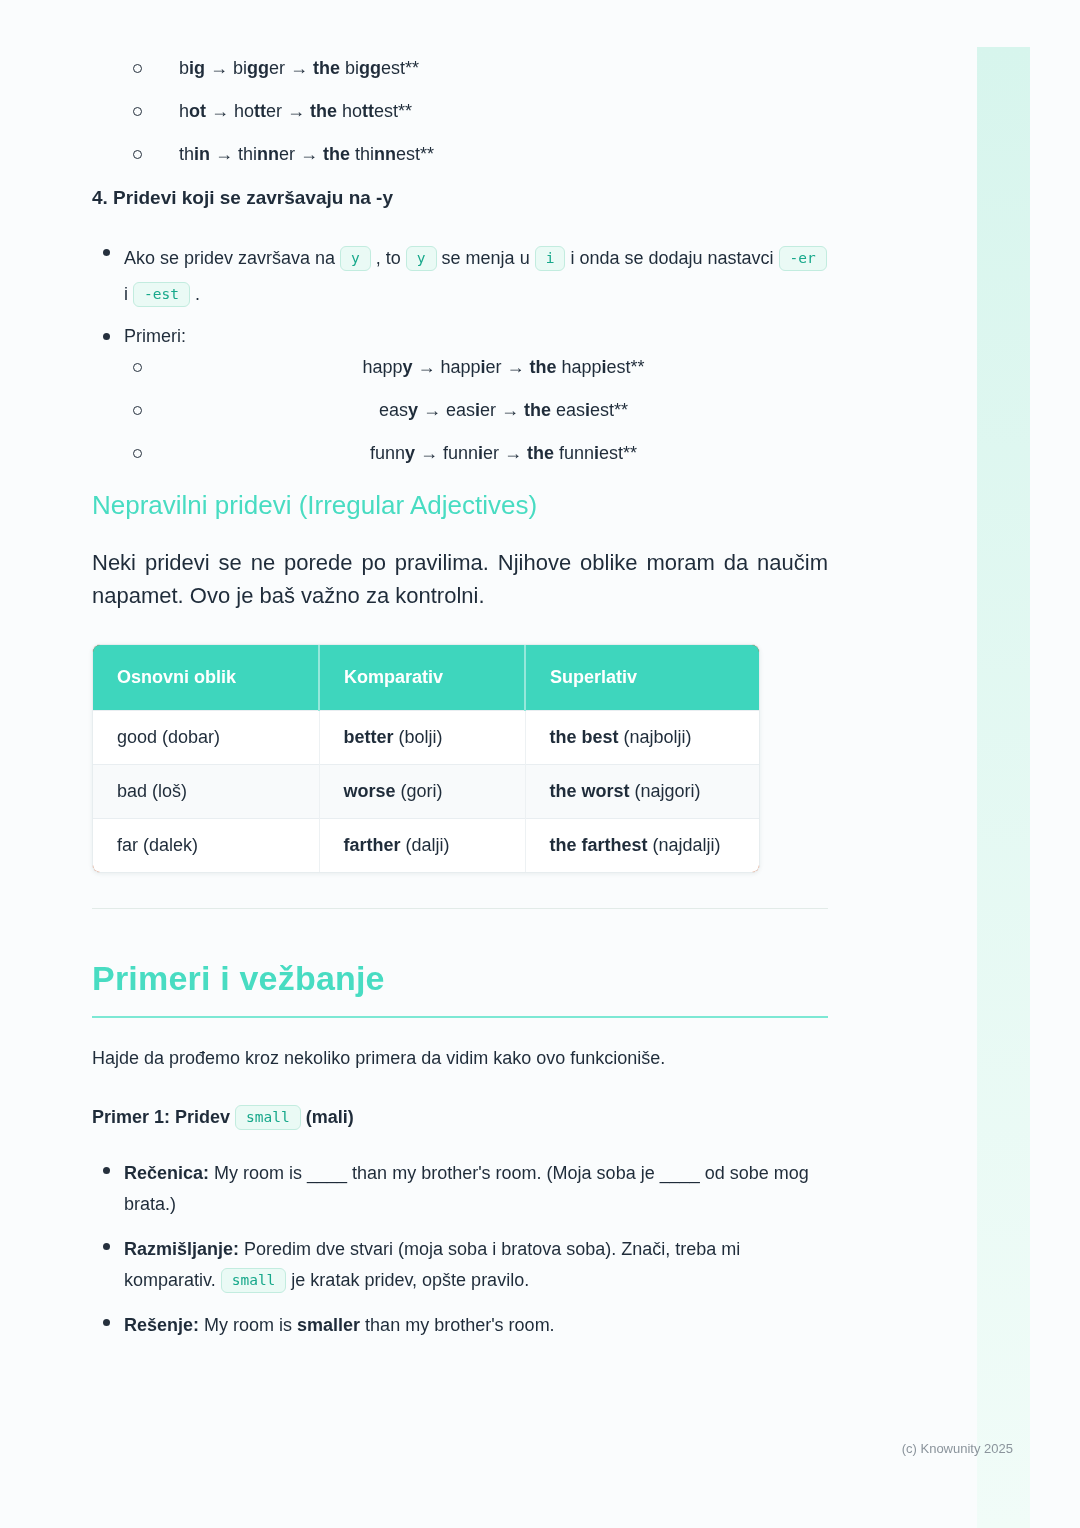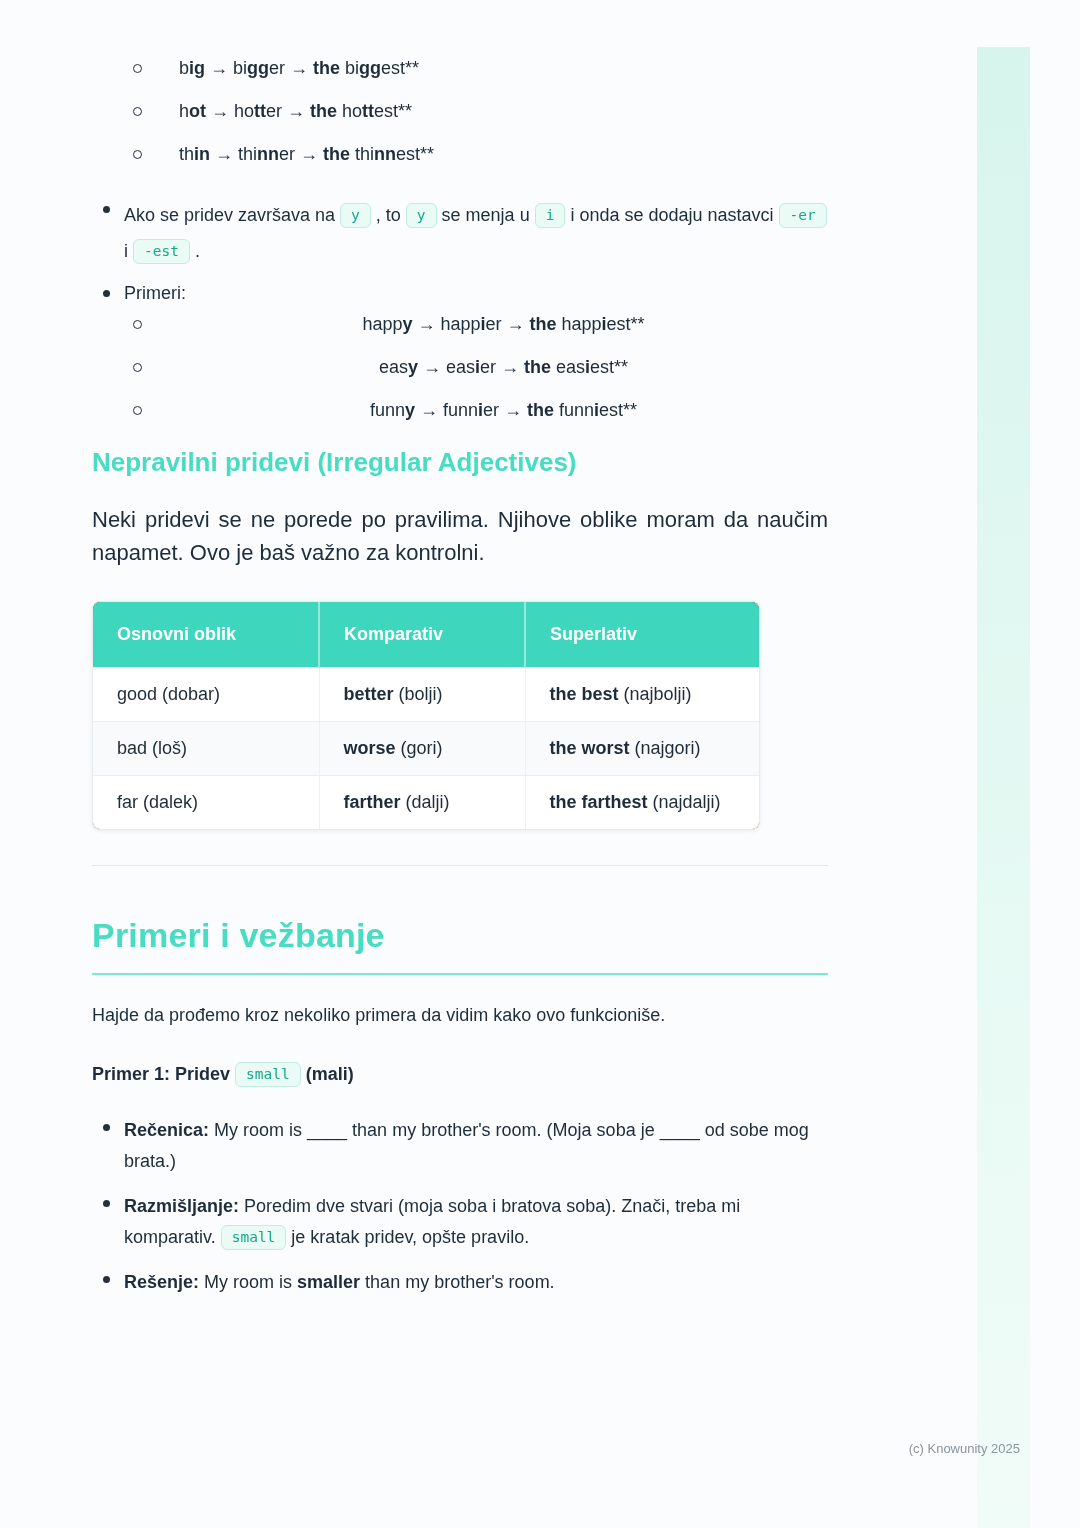--- a/index.html
+++ b/index.html
@@ -25,21 +25,21 @@
   .disc { flex:none; width:7px; height:7px; border-radius:50%; background:#25303d; margin:9px 14px 0 0; }
   .circle { flex:none; width:9px; height:9px; border:1.5px solid #25303d; border-radius:50%; margin:8px 13px 0 0; }
 
   .examples-top .li { margin-bottom:18px; }
   .h3 { font-size:19px; font-weight:700; line-height:25px; margin-top:16px; }
   .rule-list { margin-top:30px; }
   .rule-item { line-height:36px; margin-bottom:12px; }
   .y-examples { margin-top:6px; }
   .y-examples .li { margin-bottom:18px;text-align:center; }
 
-  .h2 { color:var(--accent,#48dcc2); font-size:26px; font-weight:700; line-height:34px; margin-top:22px; }
+  .h2 { color:var(--accent,#48dcc2); font-size:26px; font-weight:400; line-height:34px; margin-top:22px; }
   .para { font-size:22px; line-height:33px; margin-top:24px; }
   .para.justify { text-align:justify; }
 
   .table-wrap {
     margin-top:32px; width:668px; border-radius:8px; overflow:hidden;
     border:1px solid #e7edef; box-shadow:0 1px 4px rgba(30,60,60,0.08);
     background:#c2410c;
   }
   table { width:100%; border-collapse:collapse; font-size:18px; table-layout:fixed; }
   col.c1 { width:226px; } col.c2 { width:206px; } col.c3 { width:304px; }
@@ -71,21 +71,21 @@
     border-radius:6px;
     padding:1px 10px 2px;
     font-family:"DejaVu Sans Mono","Liberation Mono",monospace;
     font-size:14.5px;
     line-height:20px;
     color:var(--chip-text,#17a88b);
     vertical-align:1px;
   }
 
   .footer {
-    position:absolute; top:1441px; right:60px;
+    position:absolute; top:1441px; right:67px;
     font-size:13px; color:#8b949c; z-index:2;
   }
 </style>
 </head>
 <body>
 
 <div class="page">
 
   <div class="side-strip"></div>
 
@@ -99,20 +99,21 @@
       <li class="li">
         <span class="circle"></span>
         <span class="txt"><span>h</span><span class="bold">ot</span><span> → ho</span><span class="bold">tt</span><span>er → </span><span class="bold">the</span><span> ho</span><span class="bold">tt</span><span>est**</span></span>
       </li>
       <li class="li">
         <span class="circle"></span>
         <span class="txt"><span>th</span><span class="bold">in</span><span> → thi</span><span class="bold">nn</span><span>er → </span><span class="bold">the</span><span> thi</span><span class="bold">nn</span><span>est**</span></span>
       </li>
     </ul>
 
+    <h3 class="h3">4. Pridevi koji se završavaju na -y</h3>
 
     <ul class="lvl1 rule-list">
       <li class="li rule-item">
         <span class="disc"></span>
         <span class="txt"><span>Ako se pridev završava na </span><span class="chip">y</span><span> , to </span><span class="chip">y</span><span> se menja u </span><span class="chip">i</span><span> i onda se dodaju nastavci </span><span class="chip">-er</span><span> i </span><span class="chip">-est</span><span> .</span></span>
       </li>
       <li class="li">
         <span class="disc"></span>
         <span class="txt">Primeri:</span>
       </li>

